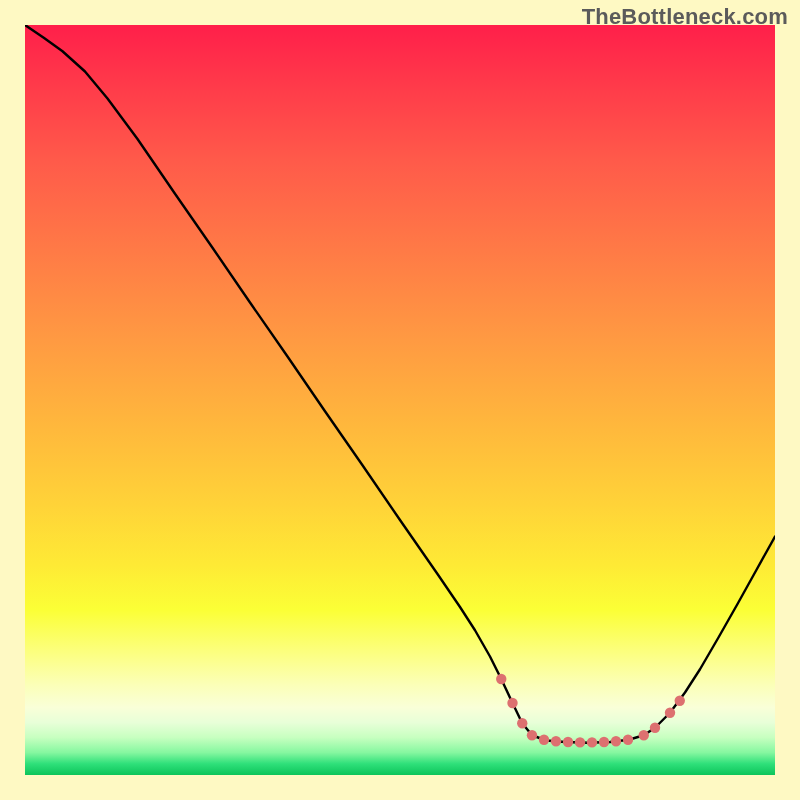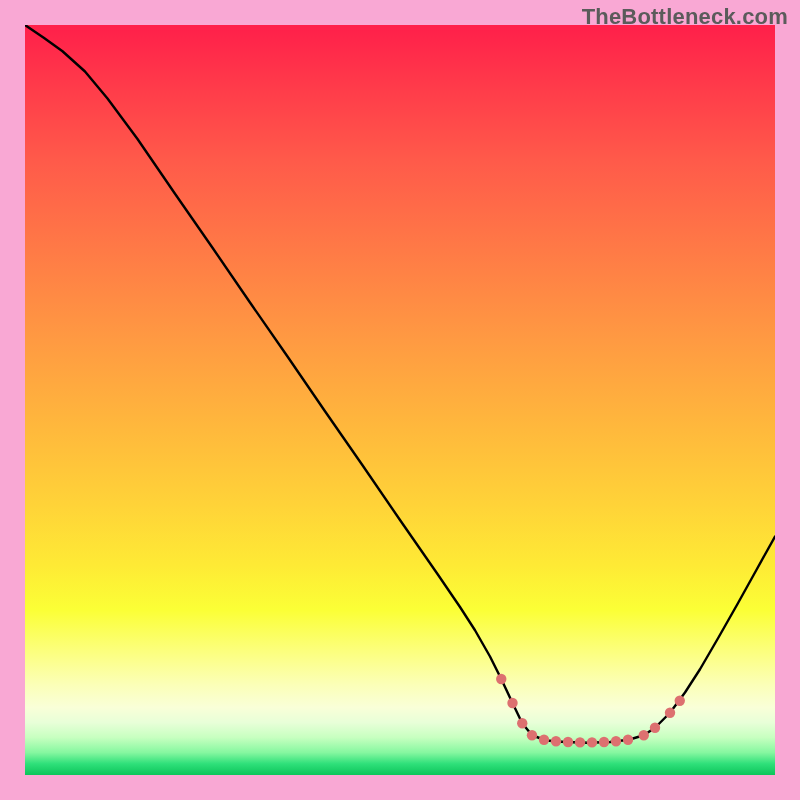--- a/index.html
+++ b/index.html
@@ -8,21 +8,21 @@
     width: 800px;
     height: 800px;
     background: #000;
     overflow: hidden;
     font-family: Arial, Helvetica, sans-serif;
   }
   .frame {
     position: relative;
     width: 800px;
     height: 800px;
-    background: #f9a8d4;
+    background: #fef9c3;
   }
   .watermark {
     position: absolute;
     top: 4px;
     right: 12px;
     color: #5b5b5b;
     font-size: 22px;
     font-weight: 600;
     letter-spacing: 0.2px;
     z-index: 10;

